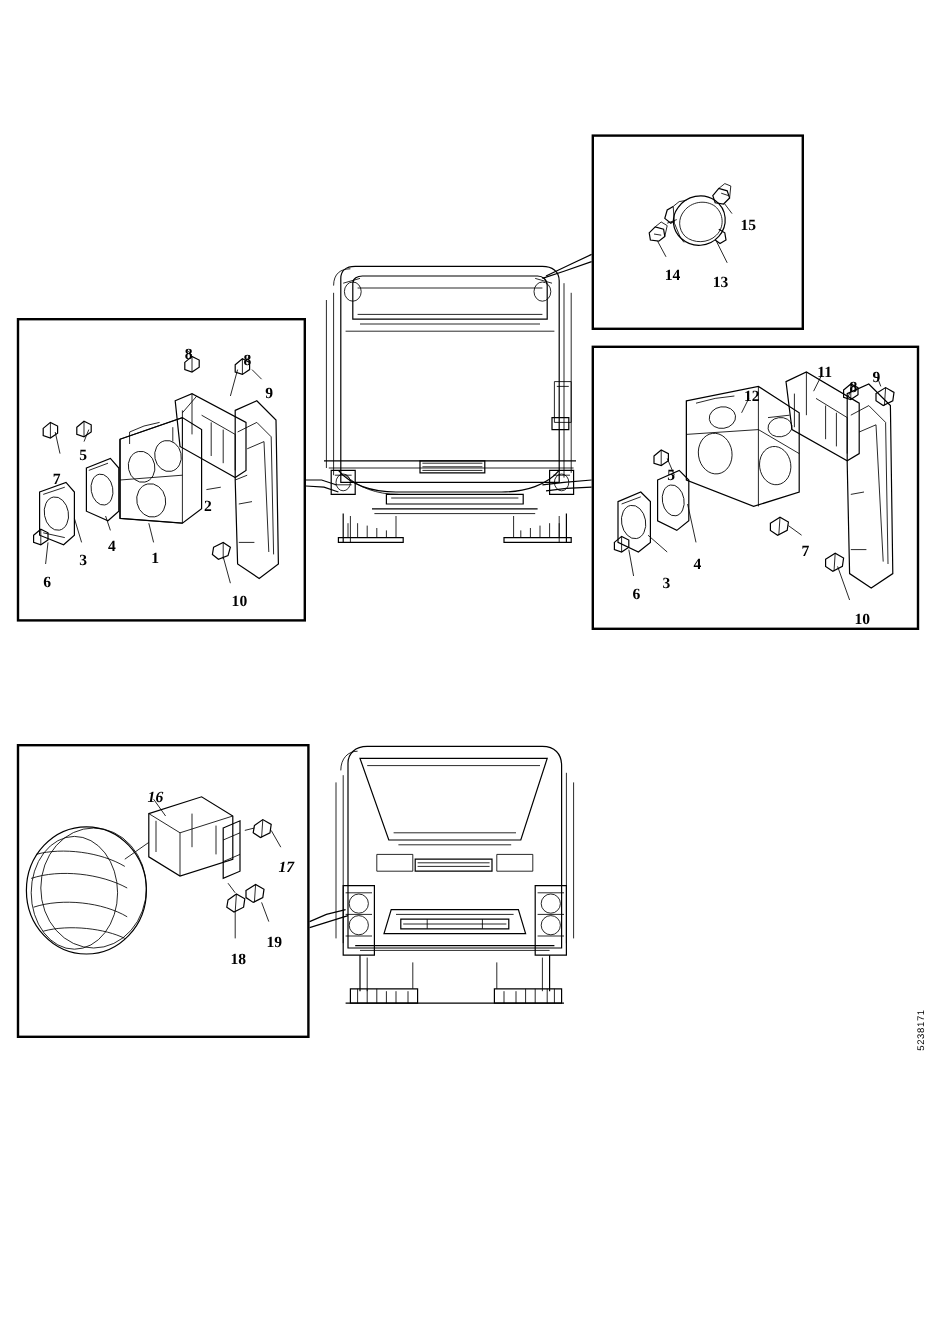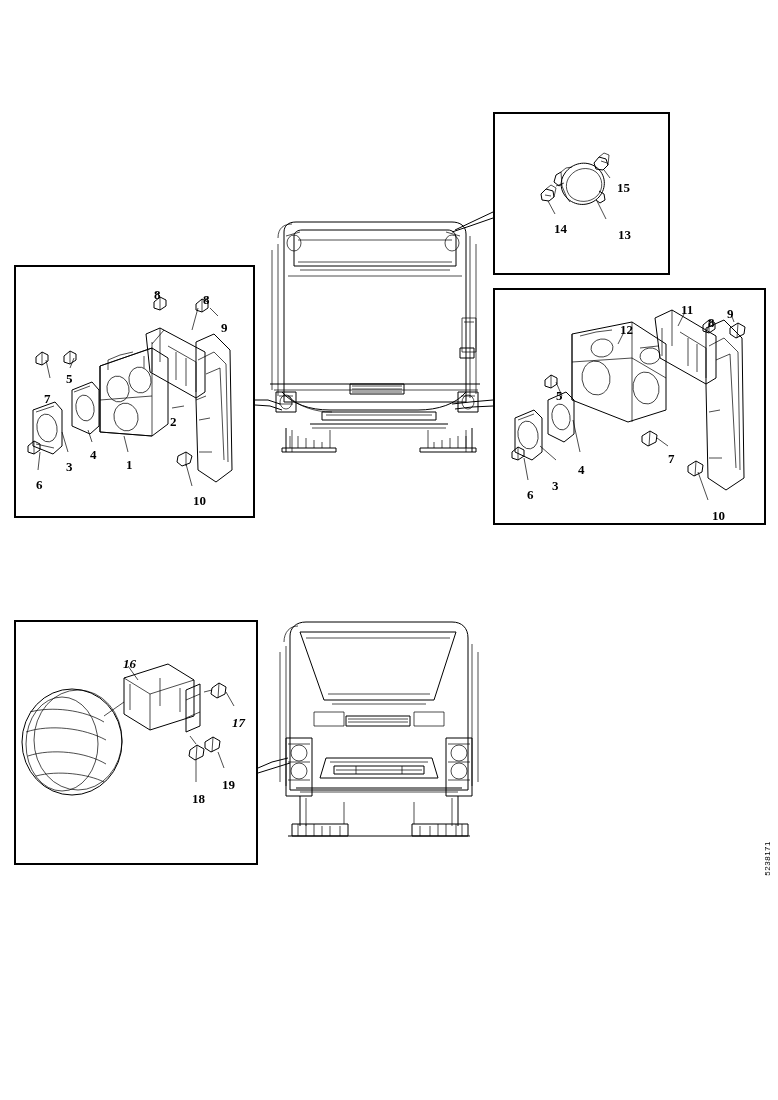--- a/index.html
+++ b/index.html
@@ -368,21 +368,21 @@
     </g>
   </svg>
 
   <div class="panel" style="left:493px;top:112px;width:177px;height:163px;"></div>
   <div class="panel" style="left:14px;top:265px;width:241px;height:253px;"></div>
   <div class="panel" style="left:493px;top:288px;width:273px;height:237px;"></div>
   <div class="panel" style="left:14px;top:620px;width:244px;height:245px;"></div>
 
   <span class="callout" style="left:617px;top:181px;">15</span>
   <span class="callout" style="left:554px;top:222px;text-align:center;">14</span>
-  <span class="callout" style="left:618px;top:228px;text-align:right;">13</span>
+  <span class="callout" style="left:594px;top:228px;text-align:right;">13</span>
 
   <span class="callout" style="left:154px;top:288px;">8</span>
   <span class="callout" style="left:203px;top:293px;">8</span>
   <span class="callout" style="left:221px;top:321px;">9</span>
   <span class="callout" style="left:44px;top:392px;">7</span>
   <span class="callout" style="left:66px;top:372px;">5</span>
   <span class="callout" style="left:170px;top:415px;">2</span>
   <span class="callout" style="left:90px;top:448px;">4</span>
   <span class="callout" style="left:66px;top:460px;">3</span>
   <span class="callout" style="left:126px;top:458px;">1</span>

